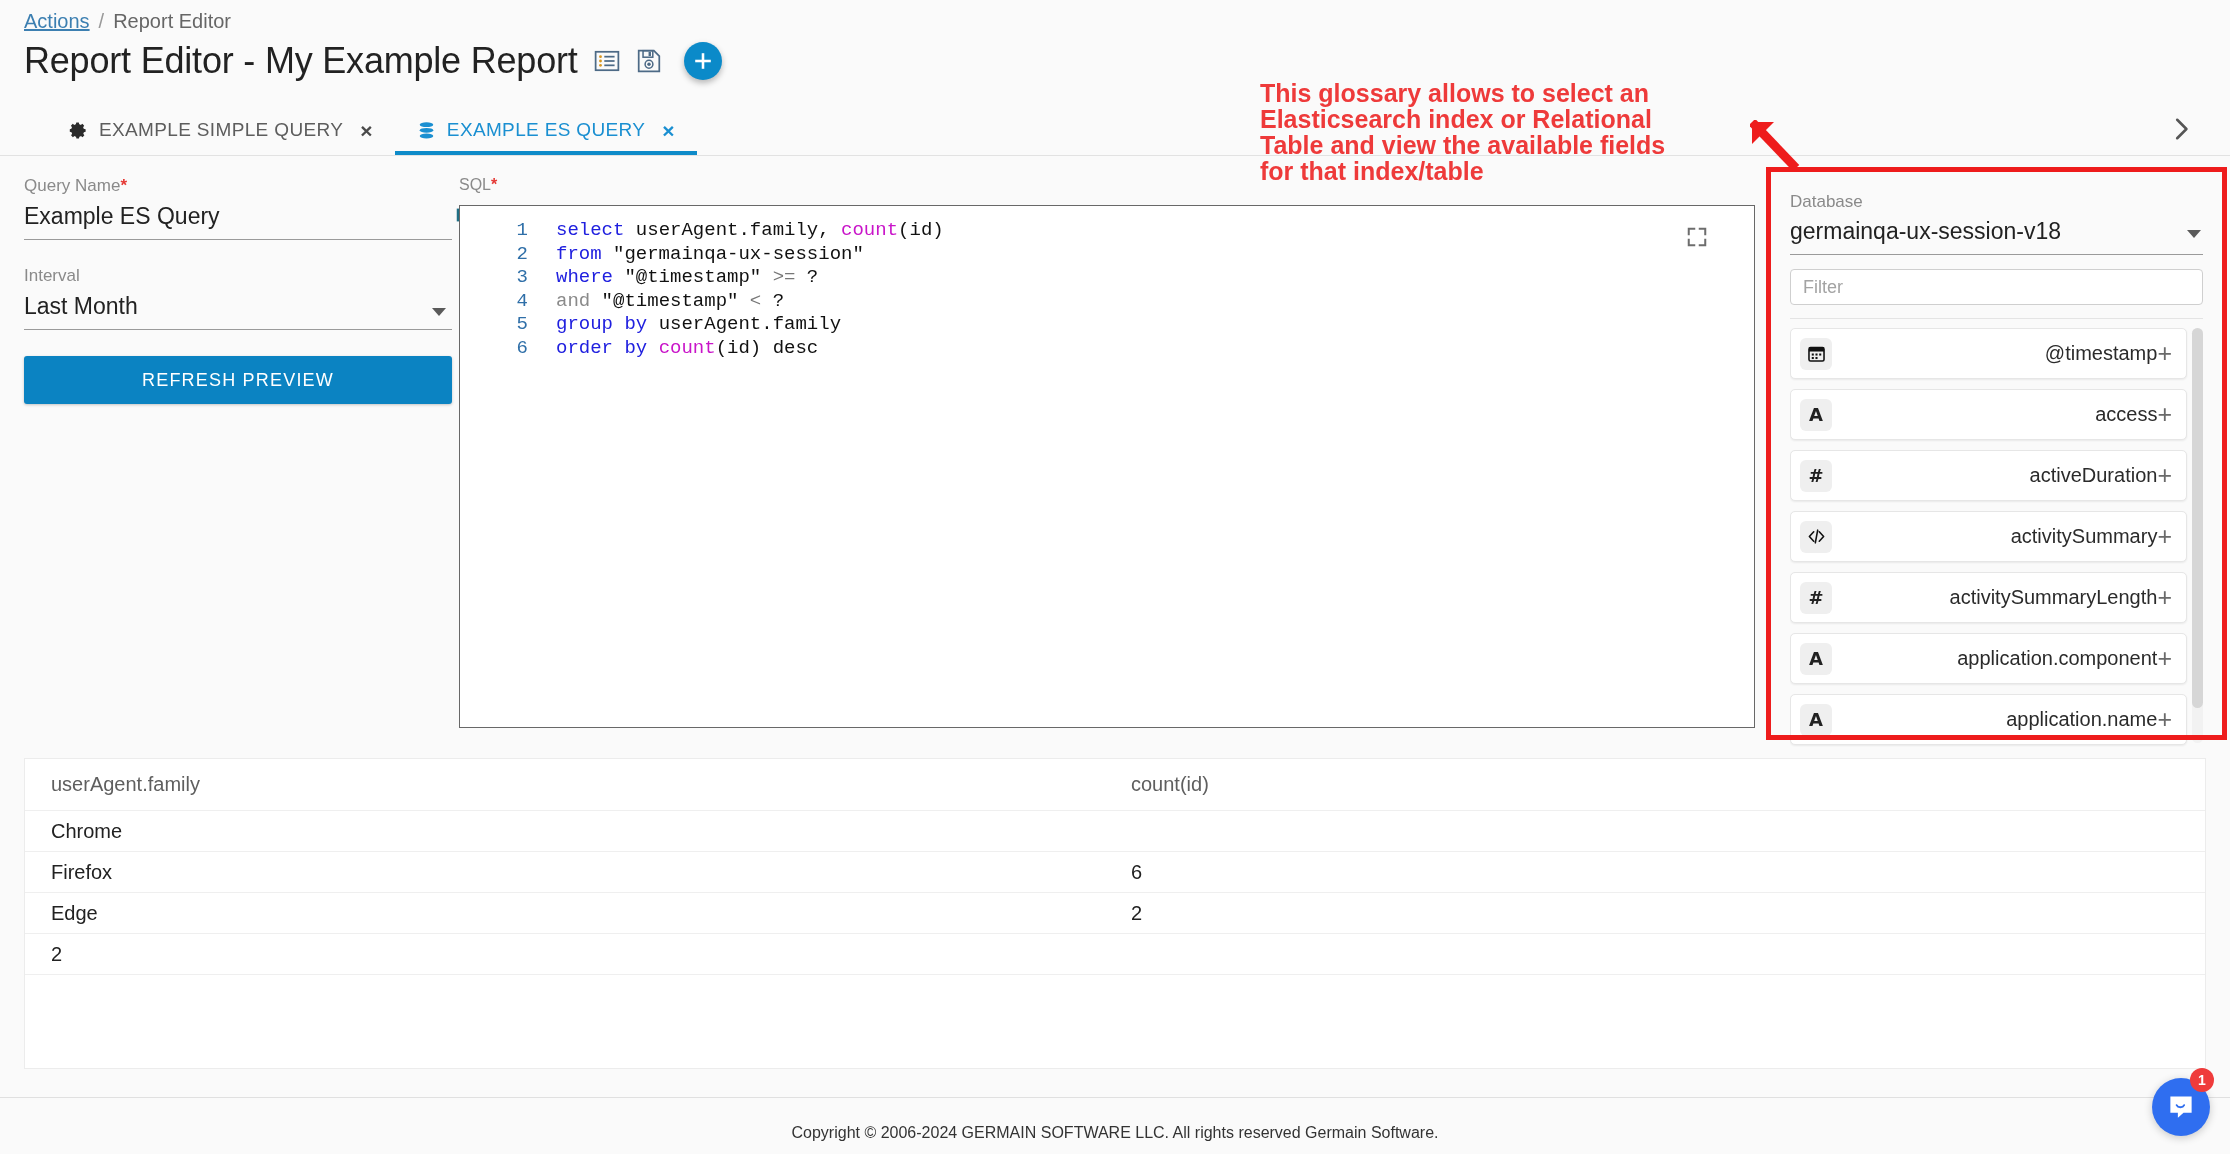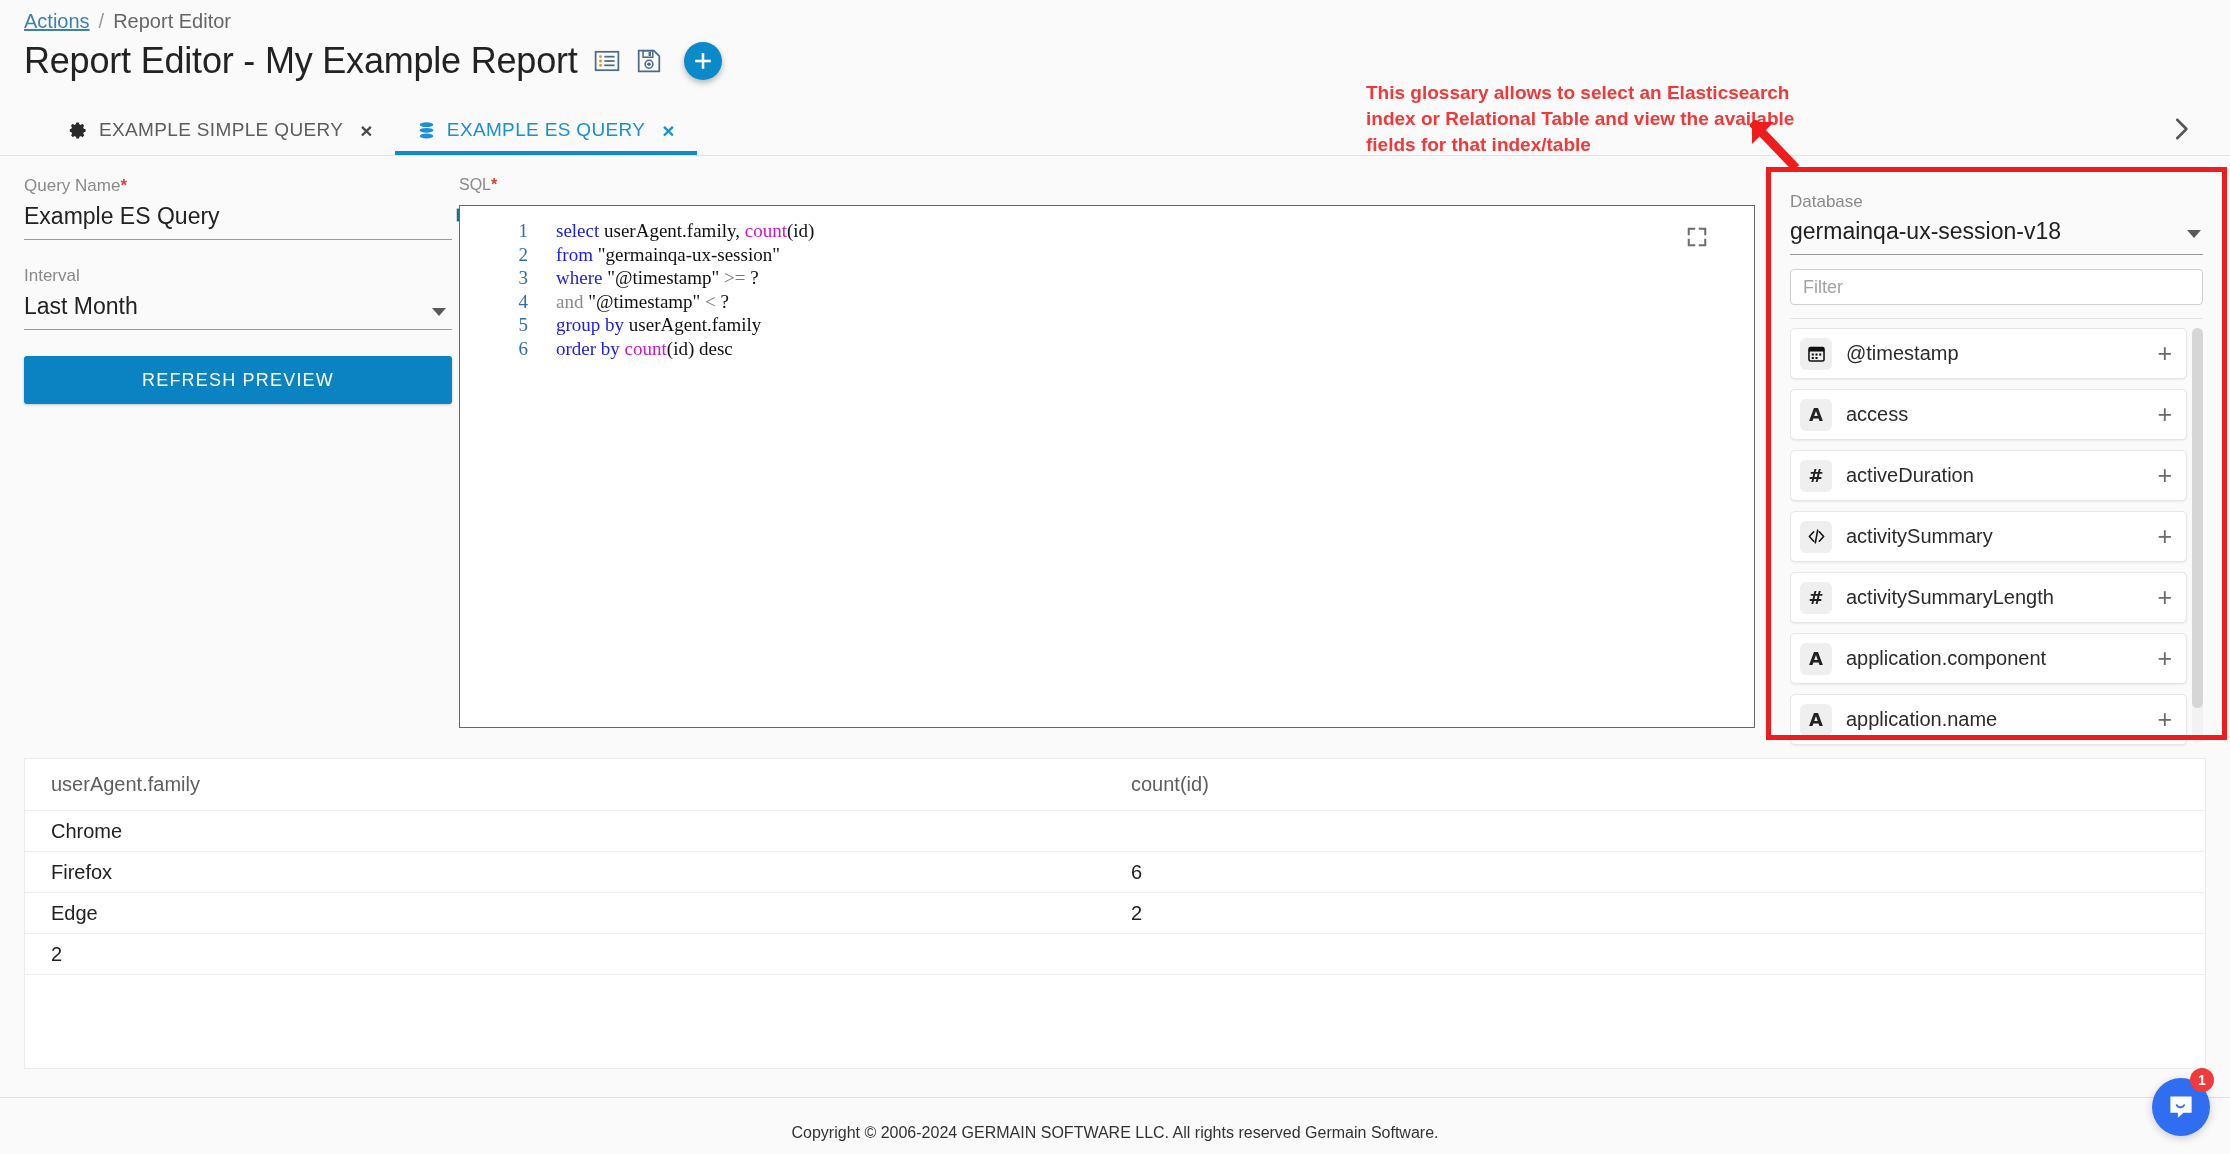--- a/index.html
+++ b/index.html
@@ -144,21 +144,21 @@
     font-size: 16px; color: #8a8a8a;
   }
   .sql-box {
     position: absolute;
     left: 459px; top: 205px;
     width: 1296px; height: 523px;
     background: #fff;
     border: 1px solid #686868;
   }
   .sql-code {
-    font-family: Liberation Serif, serif;
+    font-family: Liberation Mono, monospace;
     font-size: 19px;
     line-height: 23.5px;
     padding: 13px 0 0 0;
     white-space: pre;
     color: #111;
   }
   .sql-code .ln {
     display: inline-block; width: 68px;
     text-align: right; margin-right: 28px;
     color: #2f6fa8;
@@ -171,24 +171,24 @@
   .pl { color: #111; }       
 
   .expand-ico {
     position: absolute; right: 46px; top: 20px;
     width: 22px; height: 22px; cursor: pointer;
   }
 
   
   .annot {
     position: absolute;
-    left: 1366px; top: 80px;
+    left: 1260px; top: 80px;
     width: 430px;
     color: #ee3a3a;
-    font-size: 19px;
+    font-size: 25px;
     line-height: 26px;
     font-weight: 600;
   }
   .annot-arrow {
     position: absolute;
     left: 1750px; top: 120px;
     width: 60px; height: 60px;
     pointer-events: none;
   }
 
@@ -235,20 +235,21 @@
   }
   .gl-filter::placeholder { color: #a3a3a3; }
   .gl-div { height: 1px; background: #e4e4e4; margin-top: 13px; }
 
   .gl-list {
     position: relative;
     margin-top: 9px;
     height: 539px;
     overflow: hidden;
     padding-right: 16px;
+    text-align: right;
   }
   .gl-item {
     display: flex; align-items: center;
     height: 51px; margin-bottom: 10px;
     background: #fff;
     border: 1px solid #e6e6e6;
     border-radius: 5px;
     box-shadow: 0 1px 2px rgba(0,0,0,.07);
     padding: 0 12px 0 9px;
     cursor: pointer;

